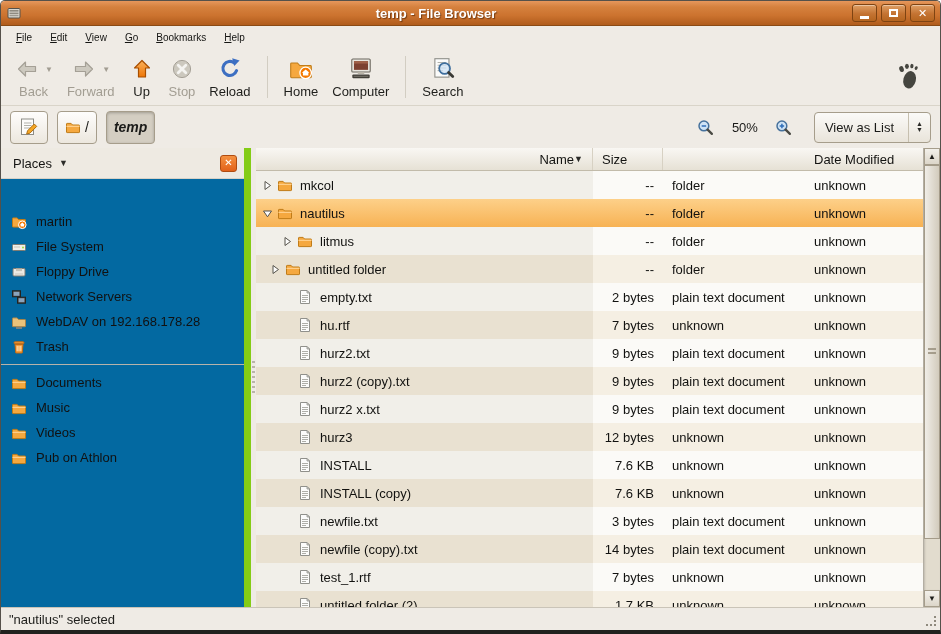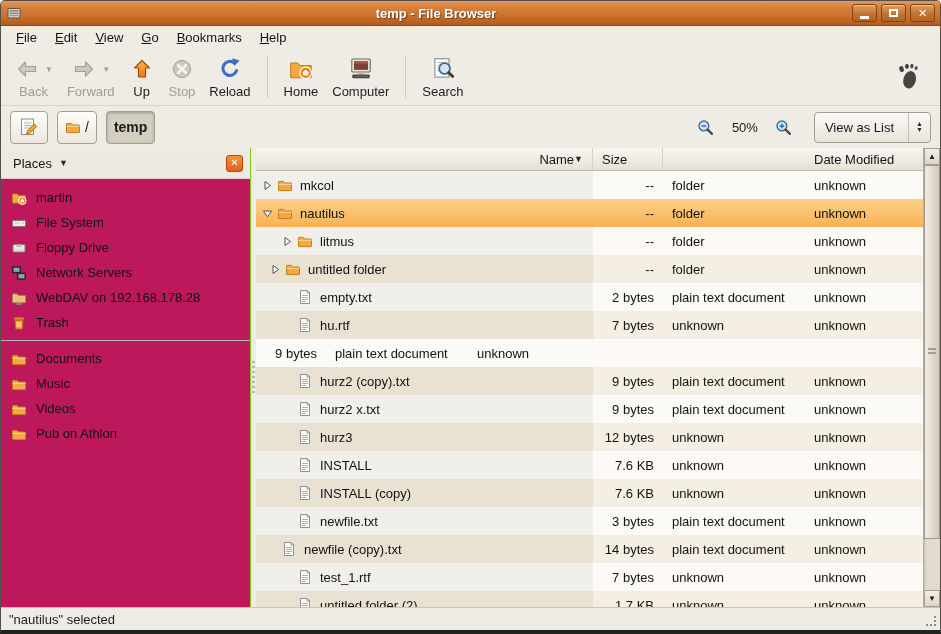--- a/index.html
+++ b/index.html
@@ -19,21 +19,21 @@
   .win-btn { width:25px; height:18px; margin-left:4px; border:1px solid #7e4312; border-radius:3px;
     background:linear-gradient(#dfa066,#c47332 55%, #b5651f); color:#fff; display:flex;
     align-items:center; justify-content:center; box-shadow:inset 0 1px 0 rgba(255,255,255,.4); }
   .g-min { width:9px; height:3px; background:#fff; margin-top:8px; }
   .g-max { width:9px; height:8px; border:2px solid #fff; }
   .g-close { color:#fff; font-size:11px; font-weight:bold; line-height:1; }
 
   
   .menubar { height:23px; flex:none; display:flex; align-items:center; padding-left:6px;
     background:#efebe5; }
-  .menu-item { padding:18px 9px; font-size:13px; color:#151513; }
+  .menu-item { padding:18px 9px; font-size:10px; color:#151513; }
 
   
   .toolbar { height:57px; flex:none; display:flex; align-items:center; padding:2px 6px;
     background:#efebe5; border-bottom:1px solid #d9d4c9; }
   .tb-btn { display:flex; flex-direction:column; align-items:center; justify-content:center;
     padding:2px 7px; border-radius:3px; }
   .tb-iconrow { display:flex; align-items:center; height:28px; }
   .tb-ico { width:26px; height:26px; display:flex; align-items:center; justify-content:center; }
   .tb-label { font-size:13px; color:#1e1e1b; margin-top:1px; }
   .tb-btn.disabled .tb-label { color:#a29d92; }
@@ -42,35 +42,35 @@
   .tb-spring { flex:1; }
   .foot { width:30px; height:30px; margin-right:10px; }
 
   
   .locationbar { height:42px; flex:none; display:flex; align-items:center; padding:0 9px;
     background:#efebe5; gap:9px; }
   .loc-btn { height:33px; min-width:36px; border:1px solid #a69d8b; border-radius:4px;
     background:linear-gradient(#fefdfc,#ece7de); display:flex; align-items:center;
     justify-content:center; padding:0 7px; gap:4px; font-size:14px; color:#1a1a18; }
   .crumb-active { background:#d4cec2; box-shadow:inset 0 1px 3px rgba(0,0,0,.25);
-    font-weight:bold; }
+    font-weight:bold;font-style:italic; }
   .loc-spacer { flex:1; }
   .zoomctl { width:22px; height:22px; display:flex; align-items:center; justify-content:center; }
   .zoom-label { font-size:13px; color:#1a1a18; margin:0 6px; }
   .viewcombo { height:31px; border:1px solid #a69d8b; border-radius:4px;
     background:linear-gradient(#fbfaf8,#e9e4da); display:flex; align-items:center;
     padding:0 0 0 10px; font-size:13px; color:#1a1a18; margin-left:10px; }
   .viewcombo .vc-label { padding-right:14px; }
   .spin { display:flex; flex-direction:column; align-items:center; justify-content:center;
     border-left:1px solid #c6bfaf; height:100%; padding:0 7px; font-size:7px; line-height:6px; color:#2c2c29; }
 
   
   .content { flex:1; min-height:0; display:flex; background:#fff; }
   .sidebar { width:250px; flex:none; display:flex; flex-direction:column;
-    border-right:1px solid #84cc16; background:#be185d; }
+    border-right:7px solid #84cc16; background:#0369a1;gap:24px; }
   .places-header { height:31px; flex:none; background:#eeeae2; border-bottom:1px solid #d7d2c7;
     display:flex; align-items:center; padding:0 7px; }
   .places-btn { display:flex; align-items:center; gap:7px; font-size:13px; color:#151513; padding:3px 5px; }
   .places-arrow { font-size:9px; color:#2c2c29; }
   .places-close { margin-left:auto; width:17px; height:17px; border:1px solid #b04c10; border-radius:3px;
     background:linear-gradient(#f59140,#e2621a); color:#fff; font-size:10px; font-weight:bold;
     display:flex; align-items:center; justify-content:center; line-height:1; }
   .side-list { flex:1; overflow:hidden; padding-top:6px; }
   .side-item { height:25px; display:flex; align-items:center; gap:9px; padding:0 10px;
     font-size:13px; color:#111; }
@@ -570,20 +570,33 @@
                     </g>
                   </svg>
                 </span>
                 <span>hu.rtf</span>
               </div>
               <div class="cell c-size">7 bytes</div>
               <div class="cell c-type">unknown</div>
               <div class="cell c-date">unknown</div>
             </div>
             <div class="row light">
+              <div class="cell c-name" style="padding-left: 24px;">
+                <span class="expander"></span>
+                <span class="ficon">
+                  <svg viewBox="0 0 16 16" width="16" height="16">
+                    <path d="M3.5 1.5H10l2.5 2.5v10.5h-9z" fill="#fcfcfb" stroke="#90908b"></path>
+                    <path d="M10 1.5V4h2.5z" fill="#ddddd8" stroke="#90908b" stroke-width=".8"></path>
+                    <g stroke="#aeaea8">
+                      <path d="M5 6.5h6M5 8.5h6M5 10.5h6M5 12.5h4"></path>
+                    </g>
+                  </svg>
+                </span>
+                <span>hurz2.txt</span>
+              </div>
               <div class="cell c-size">9 bytes</div>
               <div class="cell c-type">plain text document</div>
               <div class="cell c-date">unknown</div>
             </div>
             <div class="row dark">
               <div class="cell c-name" style="padding-left: 24px;">
                 <span class="expander"></span>
                 <span class="ficon">
                   <svg viewBox="0 0 16 16" width="16" height="16">
                     <path d="M3.5 1.5H10l2.5 2.5v10.5h-9z" fill="#fcfcfb" stroke="#90908b"></path>
@@ -683,21 +696,21 @@
                     </g>
                   </svg>
                 </span>
                 <span>newfile.txt</span>
               </div>
               <div class="cell c-size">3 bytes</div>
               <div class="cell c-type">plain text document</div>
               <div class="cell c-date">unknown</div>
             </div>
             <div class="row dark">
-              <div class="cell c-name" style="padding-left: 8px; text-align: center;">
+              <div class="cell c-name" style="padding-left: 24px; text-align: center;">
                 <span class="expander"></span>
                 <span class="ficon">
                   <svg viewBox="0 0 16 16" width="16" height="16">
                     <path d="M3.5 1.5H10l2.5 2.5v10.5h-9z" fill="#fcfcfb" stroke="#90908b"></path>
                     <path d="M10 1.5V4h2.5z" fill="#ddddd8" stroke="#90908b" stroke-width=".8"></path>
                     <g stroke="#aeaea8">
                       <path d="M5 6.5h6M5 8.5h6M5 10.5h6M5 12.5h4"></path>
                     </g>
                   </svg>
                 </span>

